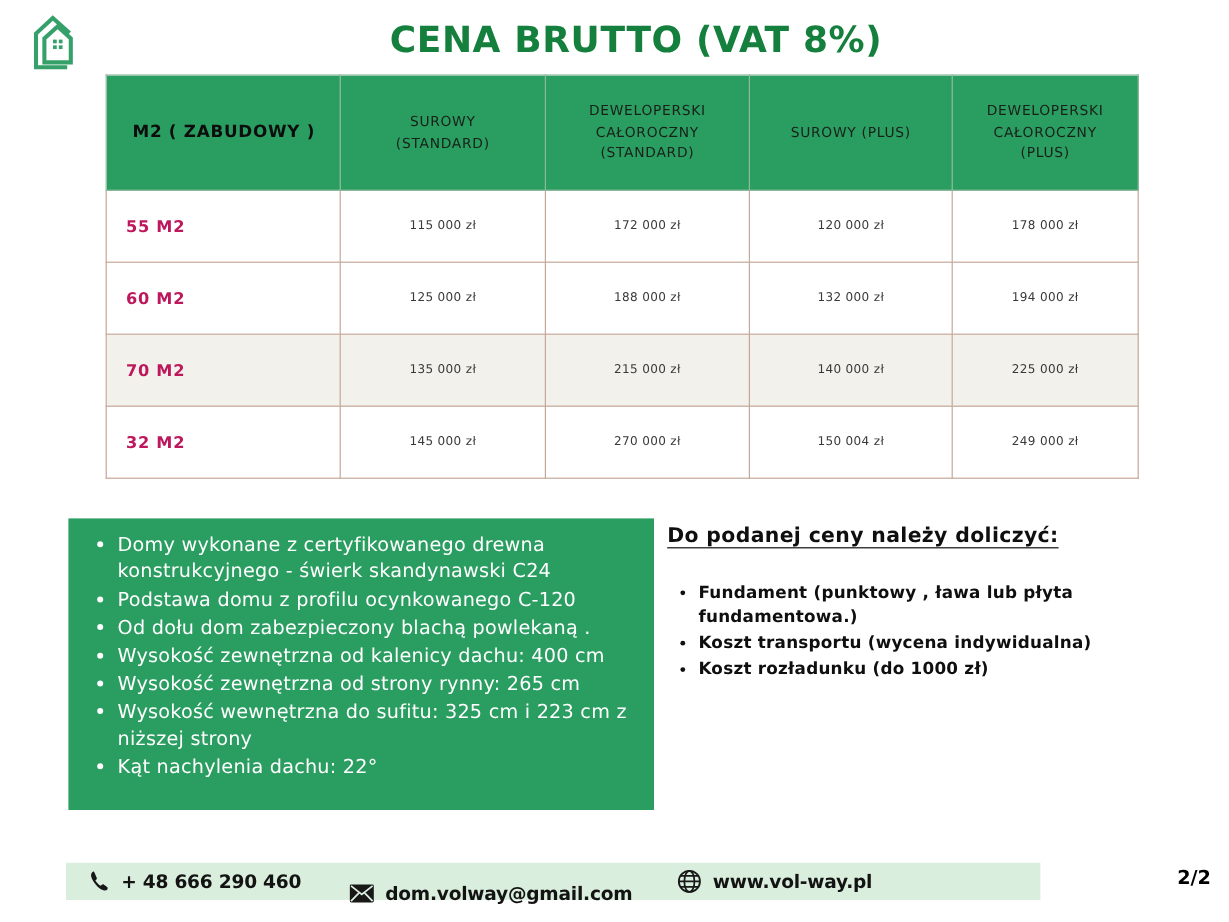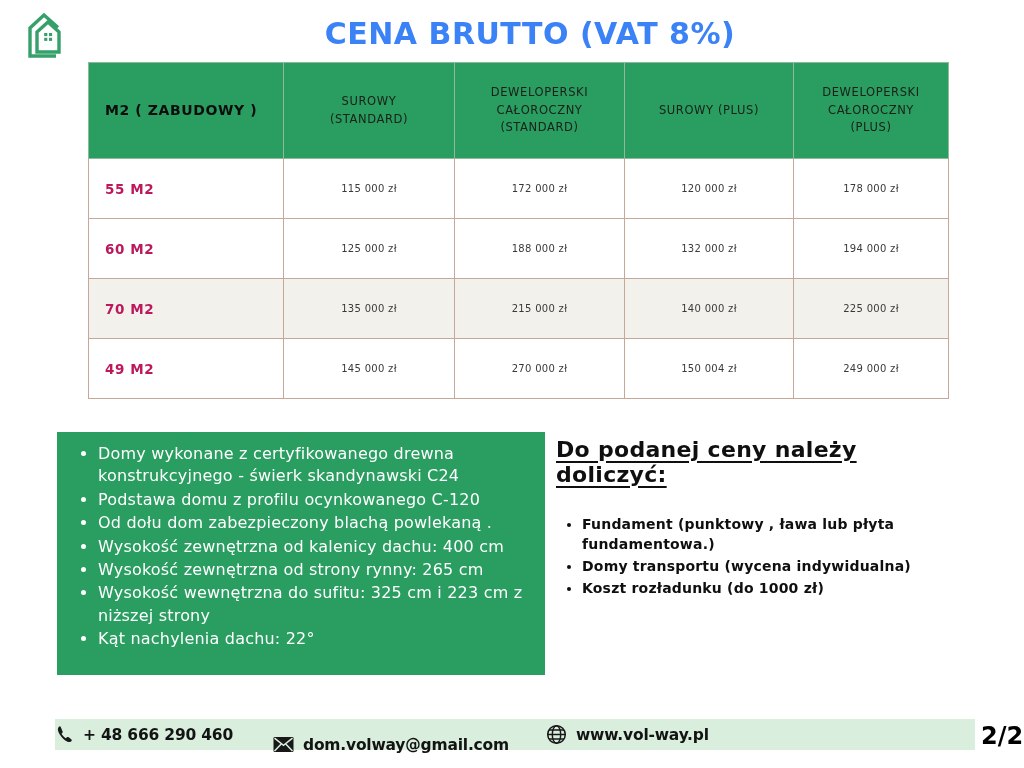--- a/index.html
+++ b/index.html
@@ -12,36 +12,36 @@
     overflow:hidden;
   }
 
   
   .logo { position:absolute; left:20px; top:8px; width:46px; height:52px; }
 
   
   .title {
     position:absolute; left:0; top:16px; width:1024px;
     padding-left:36px; text-align:center;
-    font-size:30px; font-weight:bold; letter-spacing:0.5px; color:#3b82f6;
+    font-size:30px; font-weight:bold; letter-spacing:0.5px; color:#15803d;
   }
 
   
   table.price-table {
     position:absolute; left:88px; top:62px; width:860px;
     border-collapse:collapse; table-layout:fixed;
   }
   .price-table th, .price-table td { border:1px solid #c5a898; vertical-align:middle; }
   .price-table thead th {
     background:#2a9d61; height:96px; border-color:#8fb89d;
     font-size:11.5px; font-weight:500; color:#182019;
     letter-spacing:0.6px; line-height:1.55; text-align:center; padding:0 26px;
   }
   .price-table thead th.first {
-    text-align:left; padding:0 15px 0 16px;
+    text-align:center; padding:0 15px 0 16px;
     font-size:14px; font-weight:800; color:#0d0d0d; letter-spacing:0.6px;
   }
   .price-table tbody td { height:60px; background:#ffffff; }
   .price-table tbody tr.highlight td { background:#f2f1ec; }
   .price-table td.label {
     text-align:left; padding-left:16px;
     font-size:13.5px; font-weight:800; letter-spacing:0.6px; color:#be185d;
   }
   .price-table td.value {
     text-align:center; font-size:10px; color:#3a3a3a; letter-spacing:0.3px;
@@ -53,42 +53,42 @@
     background:#2a9d61; color:#ffffff; padding:11px 16px 8px 14px;
   }
   .features-box ul { list-style:disc; padding-left:27px; }
   .features-box li {
     font-size:16px; line-height:1.4; letter-spacing:0.2px; margin-bottom:1px;
   }
 
   
   .extras { position:absolute; left:556px; top:437px; width:404px; }
   .extras-heading {
-    font-size:22px; font-weight:800; letter-spacing:0.3px;
+    font-size:17px; font-weight:800; letter-spacing:0.3px;
     text-decoration:underline; text-underline-offset:4px; color:#0f0f0f;
   }
   .extras ul { list-style:disc; margin-top:27px; padding-left:26px; }
   .extras li {
     font-size:14px; font-weight:700; line-height:1.44;
     letter-spacing:0.2px; color:#0f0f0f; margin-bottom:2px;
   }
 
   
   .footer-bar {
-    position:absolute; left:55px; top:719px; width:920px; height:31px;
-    background:#d9eedd; display:flex; align-items:center; 
+    position:absolute; left:55px; top:719px; width:812px; height:31px;
+    background:#d9eedd; display:flex; align-items:center; padding-left:18px;
   }
   .footer-item { display:flex; align-items:center; }
   .footer-item .f-icon { display:flex; align-items:center; margin-right:9px; }
   .footer-text { font-size:15.5px; font-weight:bold; color:#131313; letter-spacing:-0.2px; }
   .fi-email { margin-left:40px;margin-top:20px; }
   .fi-web   { margin-left:37px; }
   .page-num {
     position:absolute; left:981px; top:722px;
-    font-size:24px; font-weight:800; color:#000;
+    font-size:16px; font-weight:800; color:#000;
   }
 </style>
 </head>
 <body>
 
 <div class="logo">
   <svg width="46" height="52" viewBox="0 0 46 52" fill="none">
     <path d="M36 48 L10 48 L10 20 L24 7 L38 19.5" stroke="#35a06a" stroke-width="3.4" fill="none"></path>
     <path d="M17 44 L17 24 L28 14 L39 24 L39 44 Z" stroke="#35a06a" stroke-width="3.4" fill="none"></path>
     <rect x="24.2" y="25.0" width="3.1" height="3.1" fill="#35a06a"></rect>
@@ -133,21 +133,21 @@
       <td class="value">194 000 zł</td>
     </tr>
     <tr class="highlight">
       <td class="label">70 M2</td>
       <td class="value">135 000 zł</td>
       <td class="value">215 000 zł</td>
       <td class="value">140 000 zł</td>
       <td class="value">225 000 zł</td>
     </tr>
     <tr>
-      <td class="label">49 M2</td>
+      <td class="label">32 M2</td>
       <td class="value">145 000 zł</td>
       <td class="value">270 000 zł</td>
       <td class="value">150 004 zł</td>
       <td class="value">249 000 zł</td>
     </tr>
   </tbody>
 </table>
 
 <div class="features-box">
   <ul>
@@ -158,21 +158,21 @@
     <li>Wysokość zewnętrzna od strony rynny: 265 cm</li>
     <li>Wysokość wewnętrzna do sufitu: 325 cm i 223 cm z niższej strony</li>
     <li>Kąt nachylenia dachu: 22°</li>
   </ul>
 </div>
 
 <div class="extras">
   <div class="extras-heading"> Do podanej ceny należy doliczyć:</div>
   <ul>
     <li>Fundament (punktowy , ława lub płyta fundamentowa.)</li>
-    <li>Domy transportu (wycena indywidualna)</li>
+    <li>Koszt transportu (wycena indywidualna)</li>
     <li>Koszt rozładunku (do 1000 zł)</li>
   </ul>
 </div>
 
 <div class="footer-bar">
   <div class="footer-item">
     <span class="f-icon">
       <svg width="19" height="21" viewBox="0 0 20 20" fill="none">
         <path d="M4.6 1.6 C3.2 2.6 2.6 4.4 3.4 6.6 C4.3 9.2 6.2 12.1 8.6 14.4 C10.6 16.3 12.8 17.6 14.6 17.9 C15.9 18.1 16.9 17.7 17.4 16.9 C17.8 16.3 17.7 15.5 17.1 15.0 L14.4 12.9 C13.8 12.4 13.0 12.5 12.5 13.0 L11.6 13.9 C9.8 13.0 7.8 11.1 6.8 9.2 L7.7 8.3 C8.2 7.8 8.3 6.9 7.8 6.3 L5.9 1.9 C5.6 1.3 5.1 1.2 4.6 1.6 Z" fill="#181818"></path>
       </svg>

